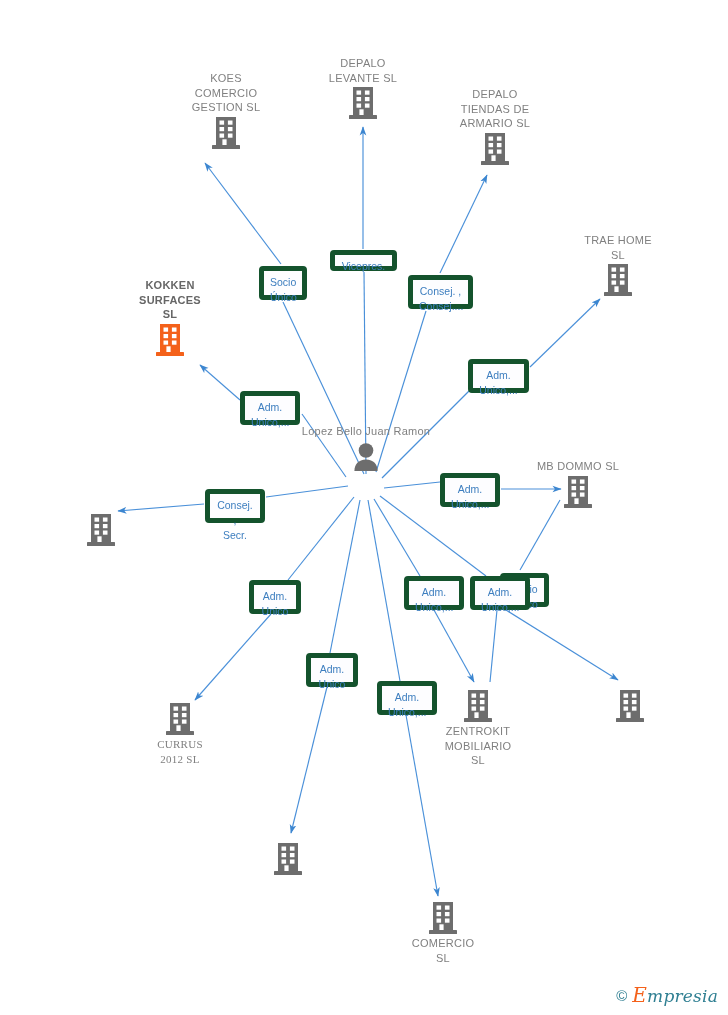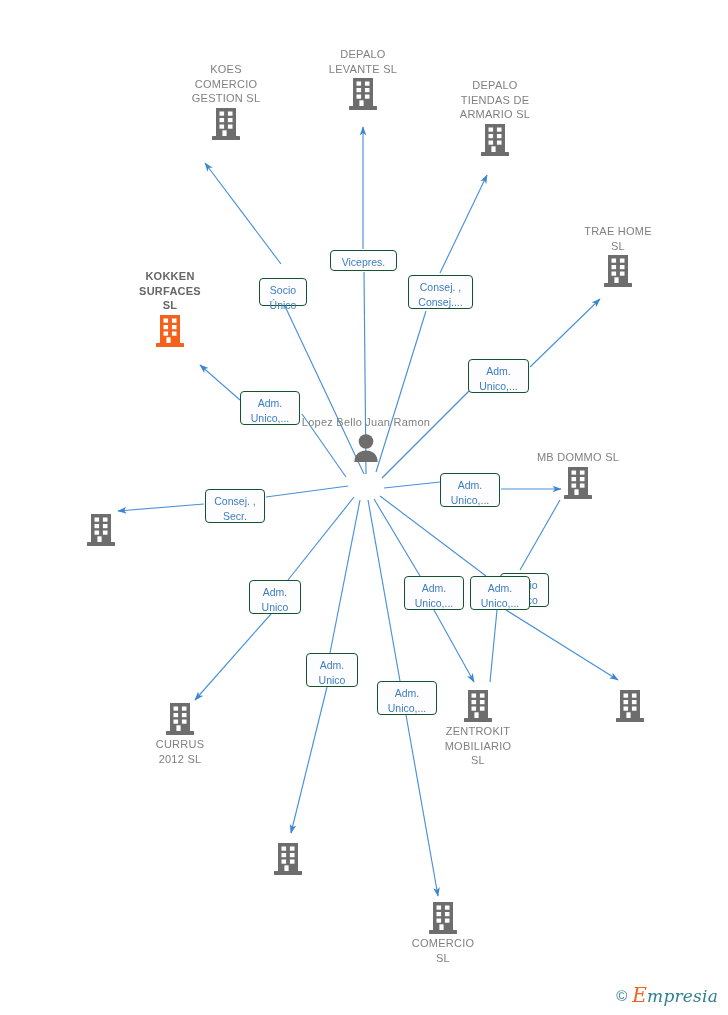--- a/index.html
+++ b/index.html
@@ -27,38 +27,39 @@
     margin-left:-70px;   
     text-align:center;
     z-index:3;
   }
   .node .nlabel{
     font-size:11px;
     line-height:14.5px;
     color:#808080;
     letter-spacing:.25px;
     white-space:pre-line;
+    margin-top:9px;
   }
   .node.highlight .nlabel{
     color:#666666;
     font-weight:bold;
   }
   .node .nicon{
     display:block;
     margin:1px auto 0 auto;
     width:30px;height:34px;
   }
   .node.below .nlabel{ margin-top:1px; }
 
   
   .chip{
     position:absolute;
     box-sizing:border-box;
     background:#fdfdff;
-    border:1px solid #14532d;
+    border:5px solid #14532d;
     border-radius:4px;
     color:#3d7ebf;
     font-size:10.5px;
     line-height:15px;
     text-align:center;
     padding:4px 6px;
     white-space:pre-line;
     z-index:5;
   }
   .chip.one-line{ line-height:14px; }
@@ -237,21 +238,21 @@
             <g fill="#ffffff">
               <rect x="8.5" y="4.5" width="4.6" height="4.2"></rect>
               <rect x="16.9" y="4.5" width="4.6" height="4.2"></rect>
               <rect x="8.5" y="11" width="4.6" height="4.2"></rect>
               <rect x="16.9" y="11" width="4.6" height="4.2"></rect>
               <rect x="8.5" y="17.5" width="4.6" height="4.2"></rect>
               <rect x="16.9" y="17.5" width="4.6" height="4.2"></rect>
               <rect x="11.4" y="23.3" width="4.2" height="5.7"></rect>
             </g>
           </svg></span></div>
-      <div class="node below" style="left: 180px; top: 701px;"><span><svg class="nicon" viewBox="0 0 30 34" xmlns="http://www.w3.org/2000/svg" fill="#6d6d6d">
+      <div class="node below" style="left: 180px; top: 701px; font-family: Liberation Serif, serif;"><span><svg class="nicon" viewBox="0 0 30 34" xmlns="http://www.w3.org/2000/svg" fill="#6d6d6d">
             <path d="M5 1 h20 v28 h-20 z"></path>
             <rect x="1" y="29" width="28" height="4" rx="0.6"></rect>
             <g fill="#ffffff">
               <rect x="8.5" y="4.5" width="4.6" height="4.2"></rect>
               <rect x="16.9" y="4.5" width="4.6" height="4.2"></rect>
               <rect x="8.5" y="11" width="4.6" height="4.2"></rect>
               <rect x="16.9" y="11" width="4.6" height="4.2"></rect>
               <rect x="8.5" y="17.5" width="4.6" height="4.2"></rect>
               <rect x="16.9" y="17.5" width="4.6" height="4.2"></rect>
               <rect x="11.4" y="23.3" width="4.2" height="5.7"></rect>
@@ -313,21 +314,21 @@
             </g>
           </svg></span><div class="nlabel">COMERCIO
 SL</div></div>
       <div class="node" style="left: 366px; top: 415px;"><div class="nlabel">Lopez Bello Juan Ramon</div><span><svg class="nicon" style="width:34px;height:34px" viewBox="0 0 34 34" xmlns="http://www.w3.org/2000/svg" fill="#6d6d6d">
             <circle cx="17" cy="10.5" r="7.3"></circle>
             <path d="M17 19.5 c-7.6 0 -11.6 5 -11.6 11.4 h23.2 c0 -6.4 -4 -11.4 -11.6 -11.4 z"></path>
           </svg></span></div>
     </div>
 
   <div id="chip-layer">
-      <div class="chip" style="left: 259px; top: 266px; width: 48px; height: 28px; margin-top: 12px;">Socio
+      <div class="chip" style="left: 259px; top: 266px; width: 48px; height: 34px;">Socio
 Único</div>
       <div class="chip one-line" style="left: 330px; top: 250px; width: 67px; height: 21px;">Vicepres.</div>
       <div class="chip" style="left: 408px; top: 275px; width: 65px; height: 34px;">Consej. ,
 Consej....</div>
       <div class="chip" style="left: 468px; top: 359px; width: 61px; height: 34px;">Adm.
 Unico,...</div>
       <div class="chip" style="left: 240px; top: 391px; width: 60px; height: 34px;">Adm.
 Unico,...</div>
       <div class="chip" style="left: 205px; top: 489px; width: 60px; height: 34px;">Consej. ,
 Secr.</div>

